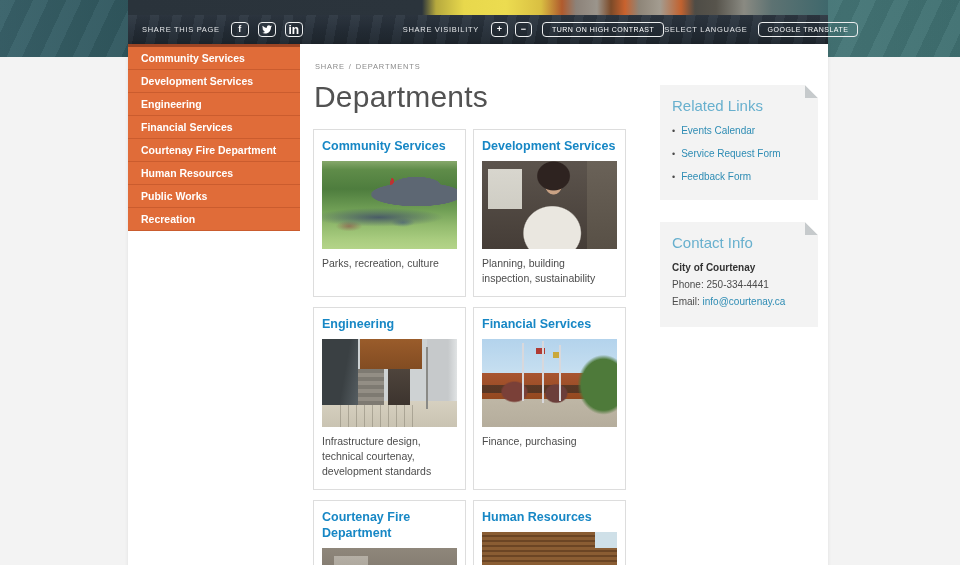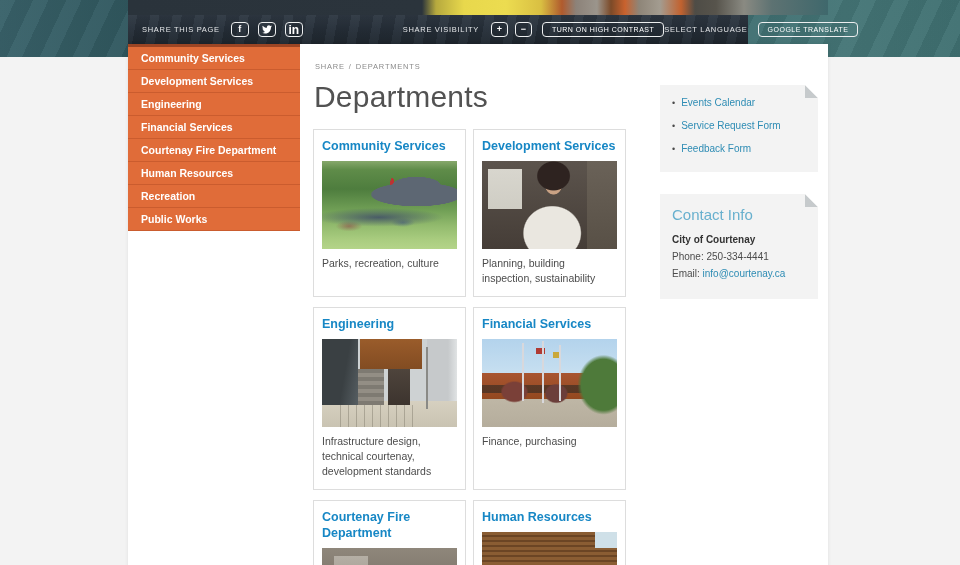--- a/index.html
+++ b/index.html
@@ -23,21 +23,21 @@
       #2a333b 0%, #2b343c 42%,
       #b6a93e 44%, #e8d84c 48%, #ecdc50 54%, #d9bf42 59%,
       #b05a2d 62%, #8c8279 64%, #9b958c 67%,
       #7c4a28 69%, #c9622e 71%, #8e8578 73%, #a39c90 76%,
       #c2622f 79%, #4e4c46 81%, #57544c 84%,
       #8a8a82 88%, #5d7272 92%, #3f686c 100%);
   }
 
   
   .toolbar {
-    height:29px; width:620px; display:flex; align-items:center; padding:0 14px;
+    height:29px; width:700px; display:flex; align-items:center; padding:0 14px;
     background:
       repeating-linear-gradient(100deg, rgba(255,255,255,0.025) 0 9px, rgba(0,0,0,0.10) 9px 22px),
       linear-gradient(180deg,#303a45 0%,#262f39 55%,#202830 100%);
   }
   .tb-label { font-size:7.5px; letter-spacing:.7px; color:#e3e5e7; white-space:nowrap; }
   .sq-btn {
     width:17px; height:15px; border:1px solid #eceeef; border-radius:4px;
     background:transparent; color:#fff; display:flex; align-items:center; justify-content:center;
     font-size:9px; font-weight:bold; cursor:pointer; line-height:1;
   }
@@ -196,22 +196,22 @@
   <div class="content-row">
 
     <nav class="dept-nav">
       <ul class="dept-menu">
         <li>Community Services</li>
         <li>Development Services</li>
         <li>Engineering</li>
         <li>Financial Services</li>
         <li>Courtenay Fire Department</li>
         <li>Human Resources</li>
+        <li>Public Works</li>
         <li>Recreation</li>
-        <li>Public Works</li>
       </ul>
     </nav>
 
     <div class="main">
 
       <div class="breadcrumb">
         <a>SHARE</a><span class="sep">/</span><span>DEPARTMENTS</span>
       </div>
 
       <div class="main-cols">
@@ -257,20 +257,21 @@
             </div>
 
           </div>
         </div>
 
         <aside class="rail">
 
           <div class="rail-box">
             <span class="fold-shade"></span>
             <span class="fold-cut"></span>
+            <div class="rail-title">Related Links</div>
             <div class="rail-link-row">
               <span class="bullet">•</span>
               <a>Events Calendar</a>
             </div>
             <div class="rail-link-row">
               <span class="bullet">•</span>
               <a>Service Request Form</a>
             </div>
             <div class="rail-link-row" style="margin-bottom:4px;">
               <span class="bullet">•</span>

